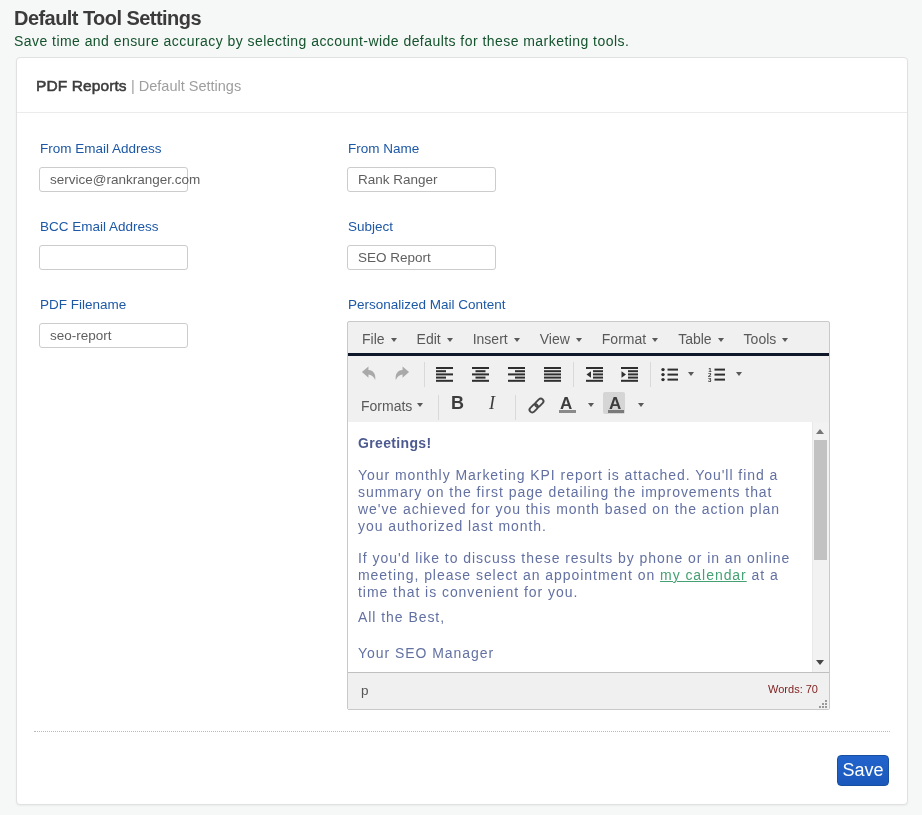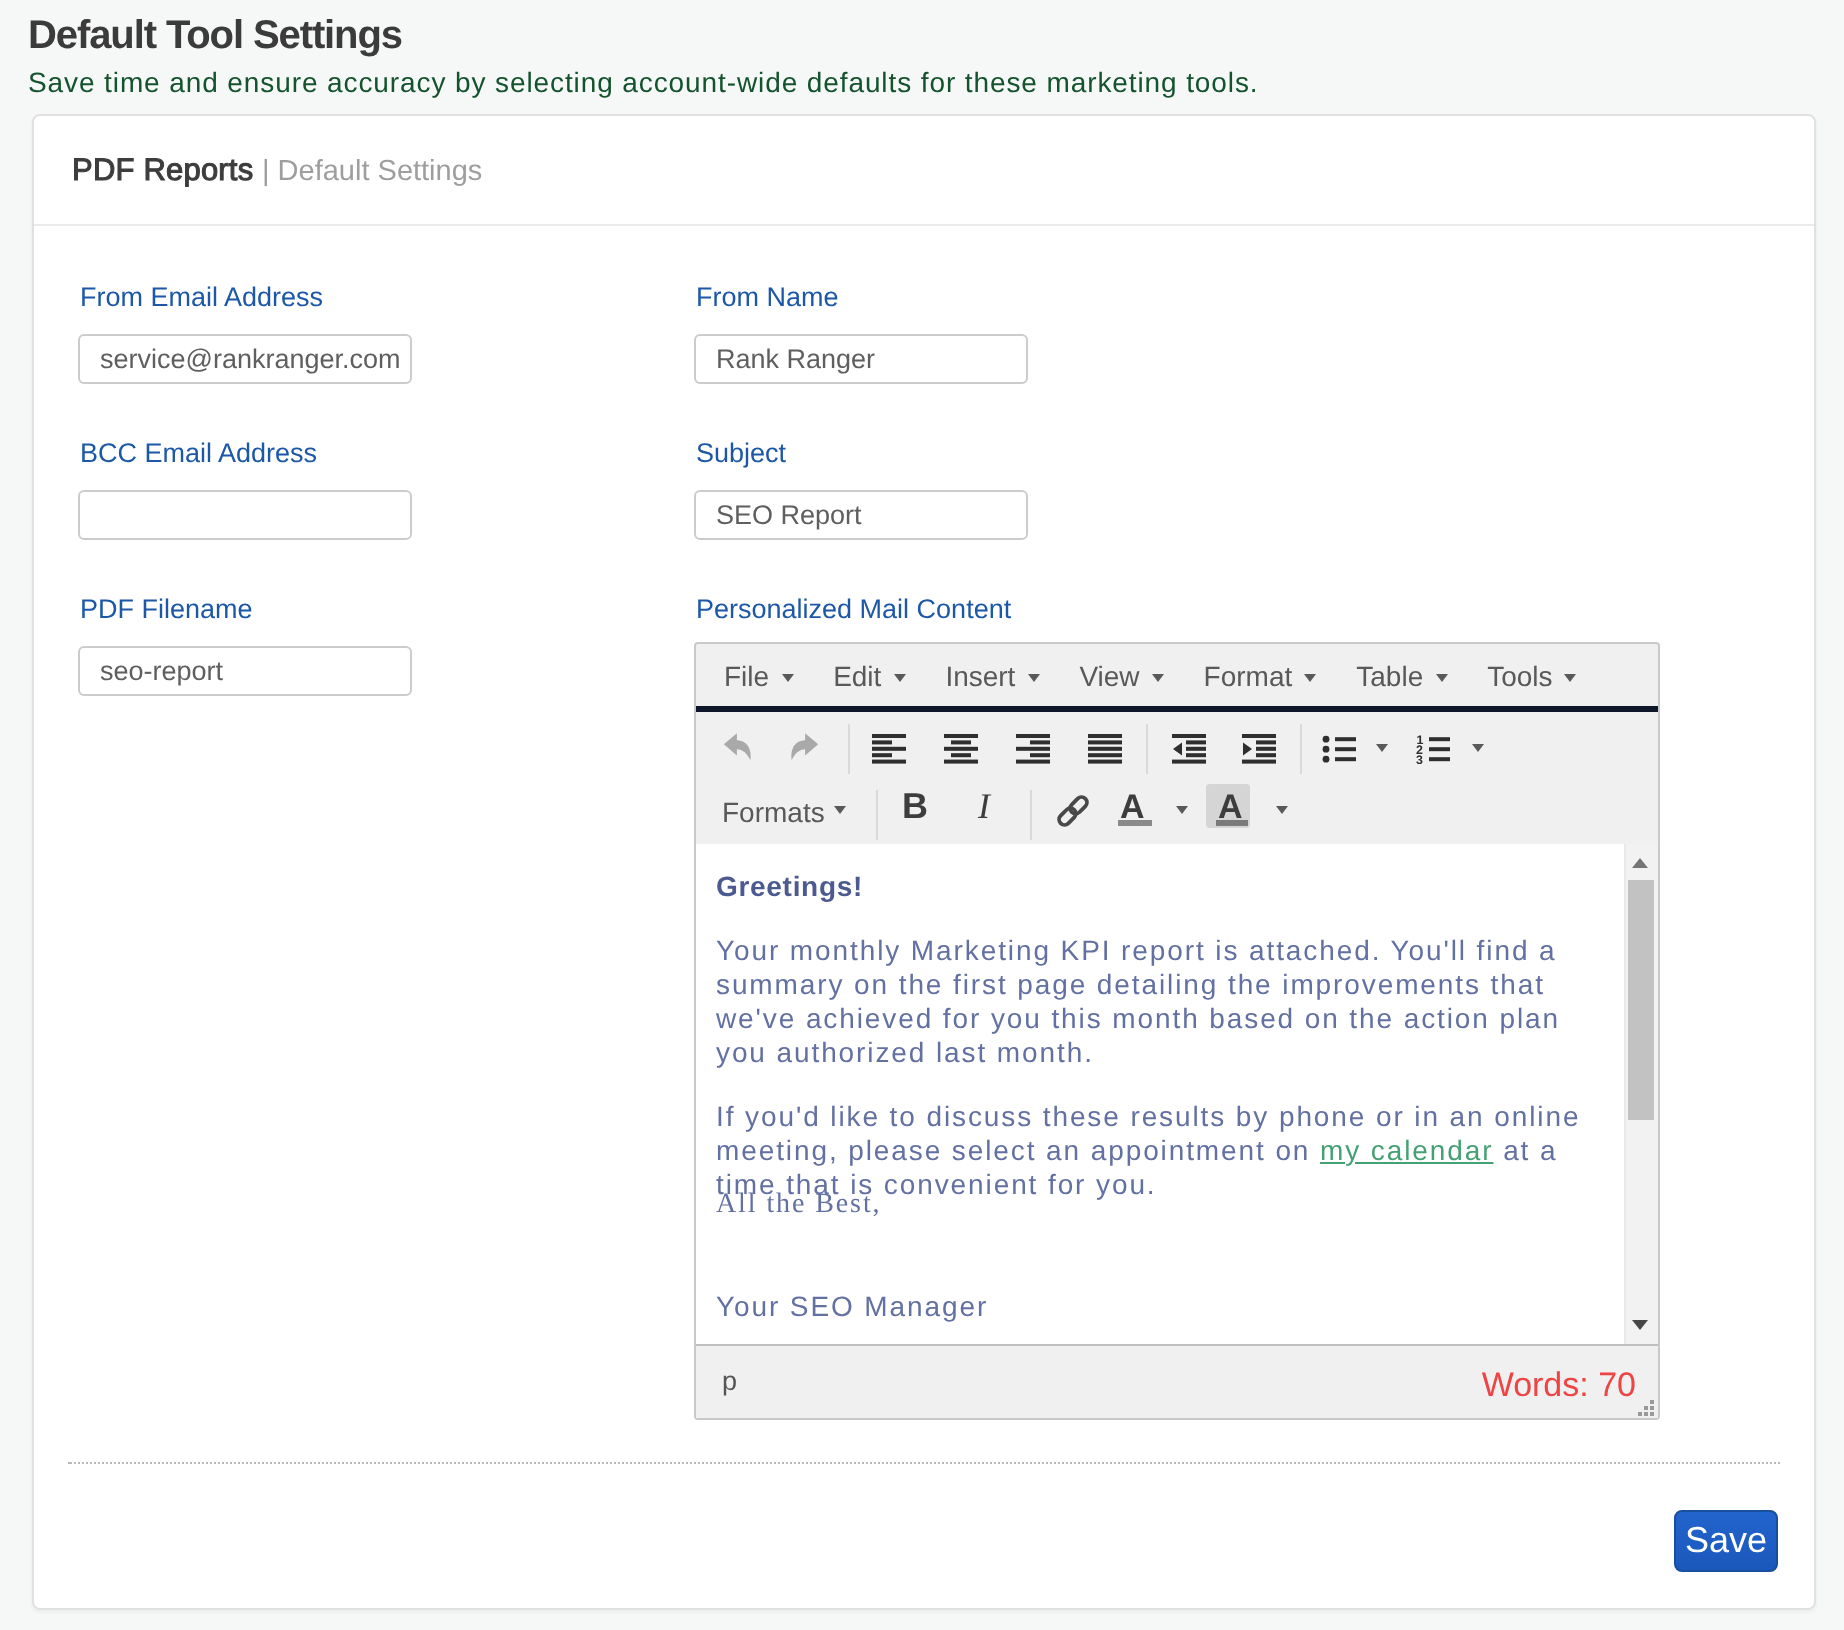--- a/index.html
+++ b/index.html
@@ -5,21 +5,21 @@
 * { margin:0; padding:0; box-sizing:border-box; }
 html,body { width:922px; height:815px; background:#f6f7f7; font-family:"Liberation Sans", sans-serif; position:relative; overflow:hidden; }
 .abs { position:absolute; }
 h1 { position:absolute; left:14px; top:7px; font-size:20px; font-weight:bold; color:#3b3b3b; letter-spacing:-0.55px; }
 .subtitle { position:absolute; left:14px; top:33px; font-size:14px; color:#14532d; letter-spacing:0.45px; }
 .card { position:absolute; left:16px; top:57px; width:892px; height:748px; background:#fff; border:1px solid #e1e1e1; border-radius:4px; box-shadow:0 1px 2px rgba(0,0,0,0.05); }
 .cardhead { position:absolute; left:17px; top:58px; width:890px; height:55px; border-bottom:1px solid #ebebeb; }
 .cardhead .t1 { position:absolute; left:19px; top:19px; font-size:15.5px; font-weight:normal; -webkit-text-stroke:0.55px #3d3d3d; color:#3d3d3d; letter-spacing:0.1px; }
 .cardhead .t2 { position:absolute; left:114px; top:20px; font-size:14.5px; color:#9e9e9e; }
 .lbl { position:absolute; font-size:13.5px; font-weight:normal; color:#1d58a7; }
-.inp { position:absolute; width:167px; height:25px; background:#fff; border:1px solid #ccc; border-radius:3px; font-size:13.5px; color:#5f5f5f; line-height:24px; padding-left:10px; }
+.inp { position:absolute; width:149px; height:25px; background:#fff; border:1px solid #ccc; border-radius:3px; font-size:13.5px; color:#5f5f5f; line-height:24px; padding-left:10px; }
 
 
 .ed { position:absolute; left:347px; top:321px; width:483px; height:389px; border:1px solid #c9c9c9; background:#f0f0f0; border-radius:2px; }
 .menubar { position:absolute; left:348px; top:322px; width:481px; height:34px; border-bottom:3px solid #0f172a; padding-left:6px; padding-top:8px; white-space:nowrap; }
 .mitem { display:inline-block; padding:0 12px 0 8px; font-size:14px; color:#595959; }
 .mitem:after { content:""; display:inline-block; margin-left:6px; vertical-align:2px; border-left:3.5px solid transparent; border-right:3.5px solid transparent; border-top:4px solid #595959; }
 .vsep { position:absolute; width:1px; background:#d9d9d9; }
 .car { position:absolute; width:0; height:0; border-left:3.5px solid transparent; border-right:3.5px solid transparent; border-top:4px solid #595959; }
 .tbtxt { position:absolute; font-size:14px; color:#595959; }
 
@@ -31,21 +31,21 @@
 
 
 .sbtrack { position:absolute; left:812px; top:422px; width:17px; height:250px; background:#f2f2f2; border-left:1px solid #e9e9e9; }
 .sbthumb { position:absolute; left:814px; top:440px; width:13px; height:120px; background:#c2c2c2; }
 .tri-up { position:absolute; width:0; height:0; border-left:4.5px solid transparent; border-right:4.5px solid transparent; border-bottom:5px solid #767676; }
 .tri-dn { position:absolute; width:0; height:0; border-left:4.5px solid transparent; border-right:4.5px solid transparent; border-top:5px solid #767676; }
 
 
 .status { position:absolute; left:348px; top:672px; width:481px; height:37px; background:#f0f0f0; border-top:1px solid #c0c0c0; }
 .stp { position:absolute; left:361px; top:683px; font-size:13.5px; color:#555; }
-.stw { position:absolute; right:104px; top:683px; font-size:17px; color:#ef4444; }
+.stw { position:absolute; right:104px; top:683px; font-size:11px; color:#7f1d1d; }
 
 .dotline { position:absolute; left:34px; top:731px; width:856px; border-top:1px dotted #b9b9b9; }
 .savebtn { position:absolute; left:837px; top:755px; width:52px; height:31px; background:linear-gradient(#2264cd,#1b58bb); border:1px solid #194f9f; border-radius:4px; color:#fff; font-size:18px; font-weight:normal; text-align:center; line-height:29px; }
 svg.ic { position:absolute; }
 </style>
 </head>
 <body>
 <h1>Default Tool Settings</h1>
 <div class="subtitle">Save time and ensure accuracy by selecting account-wide defaults for these marketing tools.</div>
 <div class="card"></div>
@@ -178,21 +178,21 @@
 <div class="car" style="left:588px; top:403px;"></div>
 <div class="abs" style="left:603px; top:392px; width:22px; height:22px; background:#d5d5d5; border-radius:2px;"></div>
 <div class="tbtxt" style="left:609px; top:394px; font-size:17px; font-weight:bold; color:#3d3d3d;">A</div>
 <div class="abs" style="left:608px; top:410px; width:16px; height:3px; background:#7a7a7a;"></div>
 <div class="car" style="left:638px; top:403px;"></div>
 
 <div class="content"></div>
 <div class="ctext greet" style="left:358px; top:435px;">Greetings!</div>
 <div class="ctext" style="left:358px; top:467px;">Your monthly Marketing KPI report is attached. You'll find a<br>summary on the first page detailing the improvements that<br>we've achieved for you this month based on the action plan<br>you authorized last month.</div>
 <div class="ctext" style="left:358px; top:550px;">If you'd like to discuss these results by phone or in an online<br>meeting, please select an appointment on <span class="cal">my calendar</span> at a<br>time that is convenient for you.</div>
-<div class="ctext" style="left:358px; top:594px;font-family:Liberation Serif, serif;">All the Best,</div>
+<div class="ctext" style="left:358px; top:609px;">All the Best,</div>
 <div class="ctext" style="left:358px; top:645px;">Your SEO Manager</div>
 
 <div class="sbtrack"></div>
 <div class="sbthumb"></div>
 <div class="tri-up" style="left:816px; top:429px;"></div>
 <div class="tri-dn" style="left:816px; top:660px; border-top-color:#474747;"></div>
 
 <div class="status"></div>
 <div class="stp">p</div>
 <div class="stw">Words: 70</div>

